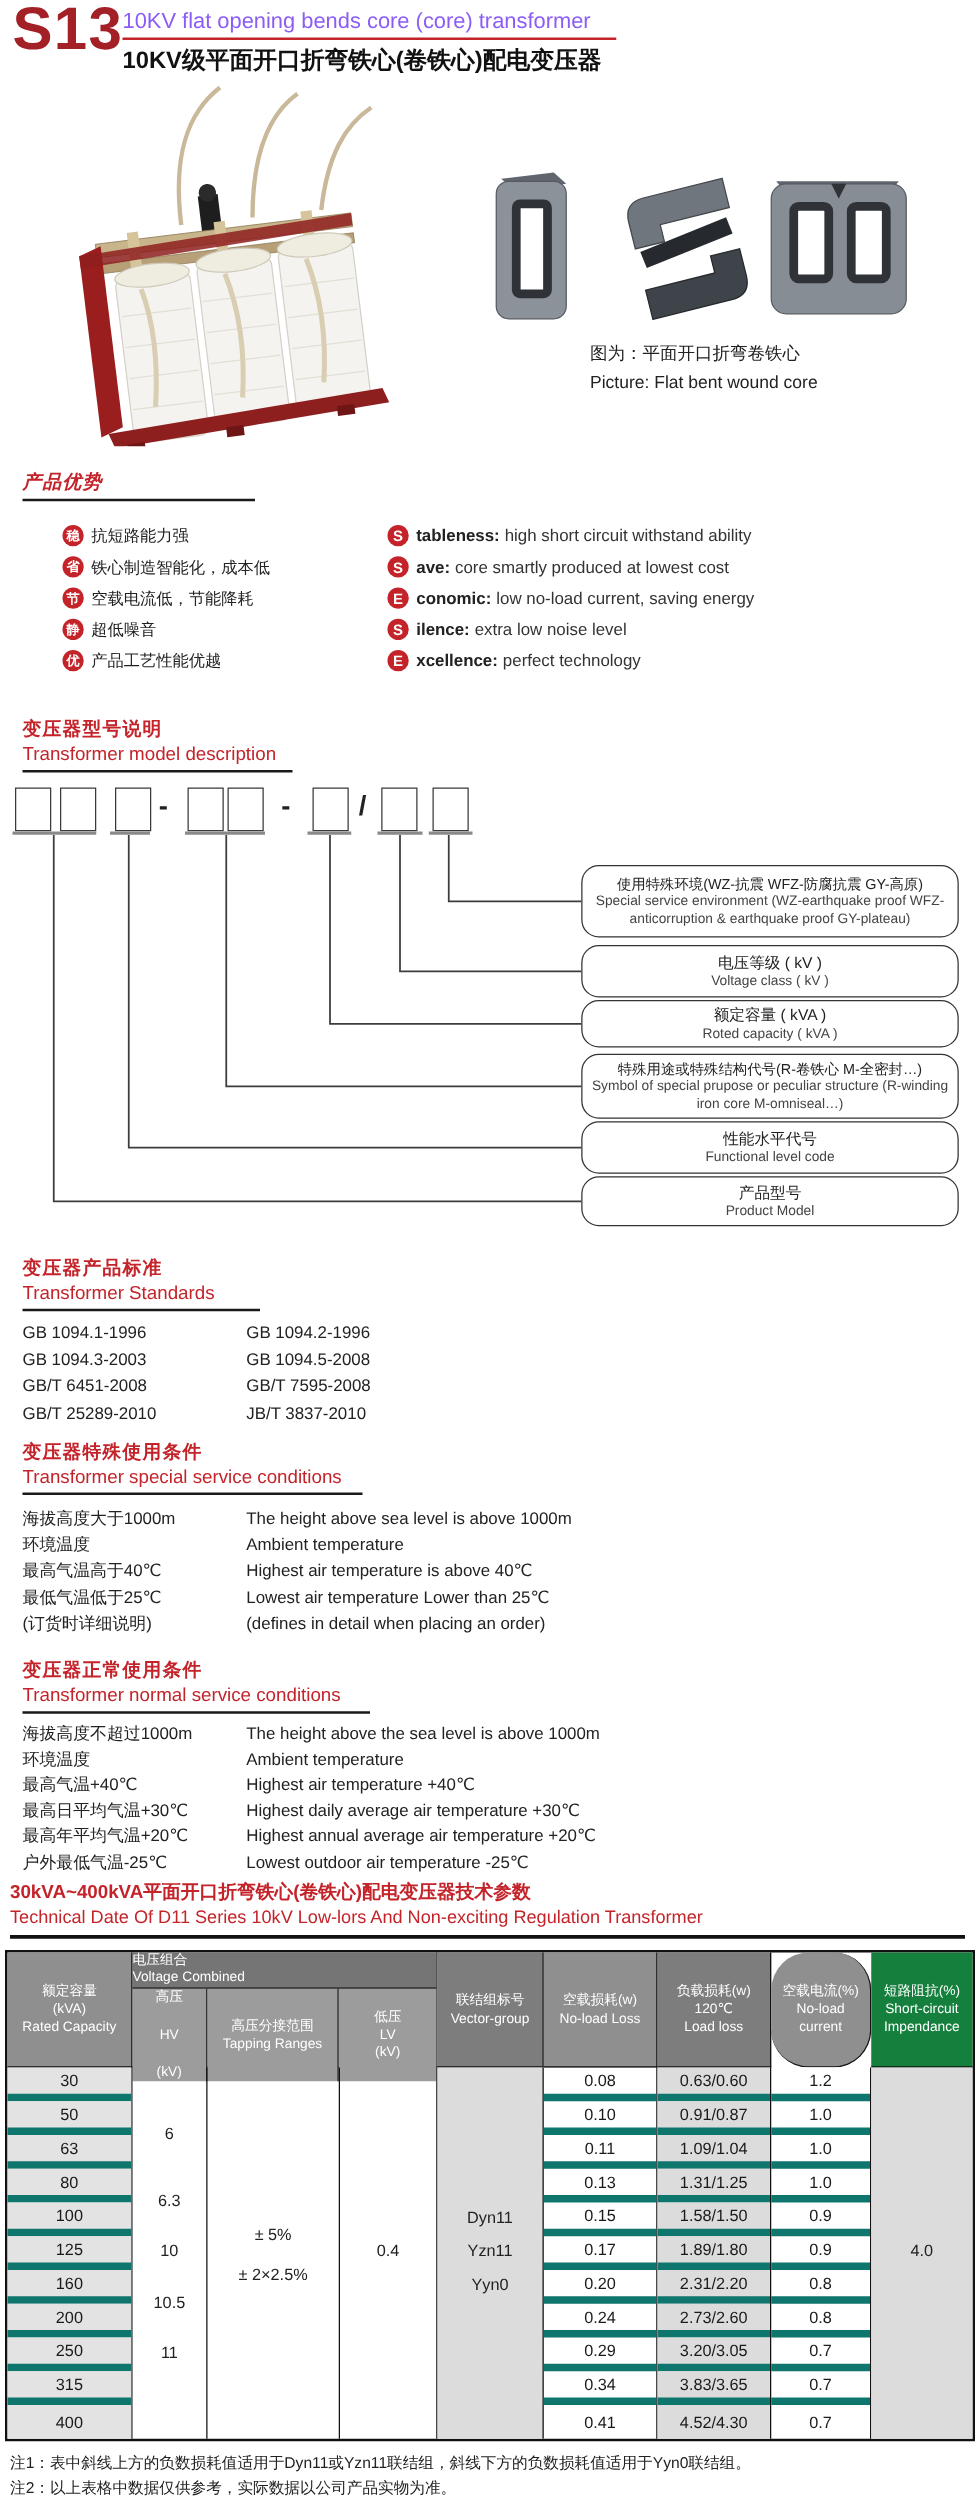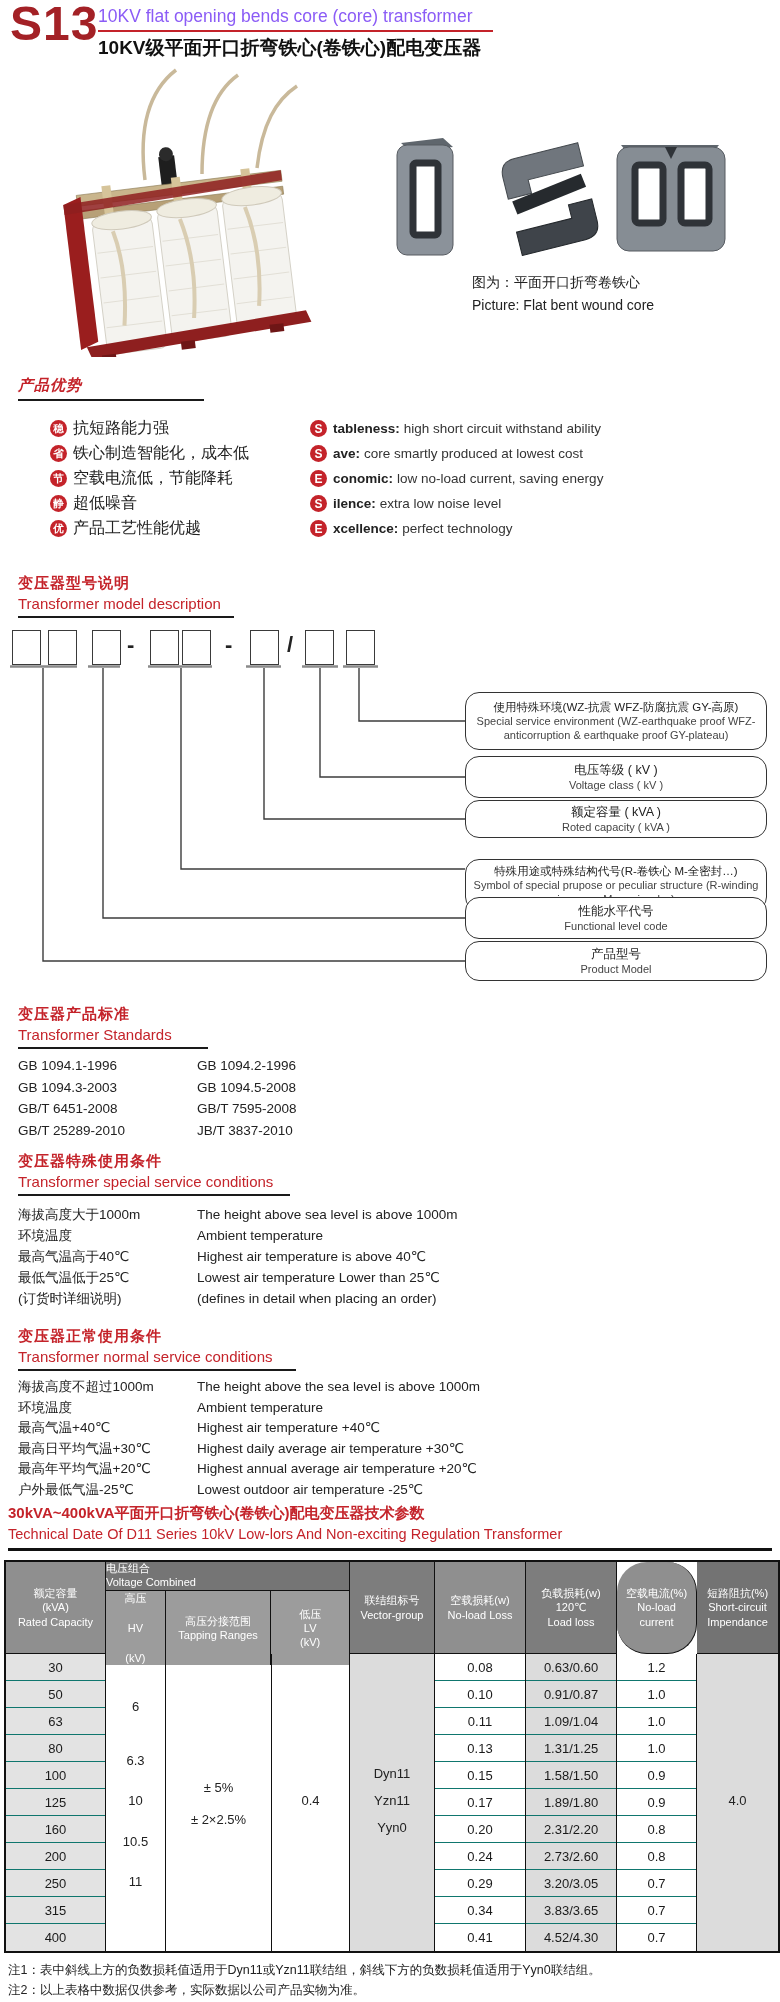--- a/index.html
+++ b/index.html
@@ -26,21 +26,21 @@
   .rule{background:#1a1a1a;height:2px;margin-top:4px;}
 
   
   .adv-col{position:absolute;top:416px;}
   .adv-left{left:50px;}
   .adv-right{left:310px;}
   .adv-row{height:25px;display:flex;align-items:center;white-space:nowrap;}
   .badge{display:inline-flex;align-items:center;justify-content:center;width:17px;height:17px;border-radius:50%;background:#c4232a;color:#fff;font-weight:bold;margin-right:6px;flex:0 0 17px;}
   .badge-zh{font-size:10.5px;}
   .badge-en{font-size:12px;}
-  .adv-zh{font-size:16px;color:#222;}
+  .adv-zh{font-size:13px;color:#222;}
   .adv-lead{font-size:13.5px;font-weight:bold;color:#222;margin-right:4px;}
   .adv-en{font-size:13.5px;color:#333;}
 
   
   .diagram{position:absolute;left:0;top:620px;width:780px;height:372px;}
   .diagram svg{position:absolute;left:0;top:0;}
   .mbox{position:absolute;top:10px;width:27px;height:33px;border:1.5px solid #3a3a3a;background:#fff;}
   .msym{position:absolute;top:12px;font-size:22px;font-weight:bold;color:#222;}
   .dbox{position:absolute;left:465px;width:302px;border:1.3px solid #333;border-radius:14px;background:#fff;
         display:flex;flex-direction:column;align-items:center;justify-content:center;text-align:center;padding:2px 6px;box-sizing:border-box;}
@@ -56,30 +56,30 @@
   .tech-en{position:absolute;left:8px;top:1526px;font-size:14.5px;color:#c4232a;white-space:nowrap;}
   .tech-rule{position:absolute;left:8px;top:1548px;width:764px;height:3px;background:#111;}
 
   
   .ttable{position:absolute;left:4px;top:1560px;width:772px;border:2px solid #111;box-sizing:content-box;background:#fff;}
   .thead{display:flex;height:92px;color:#fff;}
   .th{box-sizing:border-box;border-right:1px solid #111;border-bottom:1px solid #111;display:flex;flex-direction:column;align-items:center;justify-content:center;font-size:11px;line-height:1.3;text-align:center;}
   .th:last-child{border-right:none;}
   .hg-dark{background:#7d7d7d;}
   .hg-mid{background:#8f8f8f;}
-  .hg-light{background:#737373;}
+  .hg-light{background:#15803d;}
   .th-volt{display:flex;flex-direction:column;padding:0;border-right:1px solid #111;border-bottom:1px solid #111;box-sizing:border-box;}
   .volt-band{height:36px;background:#757575;display:flex;flex-direction:column;justify-content:center;font-size:11px;line-height:1.25;border-bottom:1px solid #111;}
   .volt-sub{flex:1;display:flex;}
   .volt-sub .th{border-bottom:none;background:#9c9c9c;}
   .volt-sub .th:last-child{border-right:none;}
   .tbody{display:flex;height:297px;}
   .tcol{box-sizing:border-box;border-right:1px solid #111;position:relative;}
   .tcol:last-child{border-right:none;}
-  .cell{box-sizing:border-box;height:27px;display:flex;align-items:center;justify-content:center;font-size:13px;border-bottom:1px solid #0f766e;}
+  .cell{box-sizing:border-box;height:27px;display:flex;align-items:center;justify-content:center;font-size:13px;border-bottom:6px solid #0f766e;}
   .cell:last-child{border-bottom:none;}
   .gray{background:#dcdcdc;}
   .grayc{background:#e3e3e3;}
   .fval{position:absolute;left:0;right:0;text-align:center;font-size:13px;color:#222;}
 
   
   .notes{position:absolute;left:8px;top:1960px;font-size:12.5px;color:#222;line-height:20px;white-space:nowrap;}
 </style>
 </head>
 <body>
@@ -262,21 +262,21 @@
       <div class="dbox-en">Special service environment (WZ-earthquake proof WFZ-anticorruption &amp; earthquake proof GY-plateau)</div>
     </div>
     <div class="dbox" style="top:136px;height:42px;">
       <div class="dbox-zh">电压等级 ( kV )</div>
       <div class="dbox-en">Voltage class ( kV )</div>
     </div>
     <div class="dbox" style="top:180px;height:38px;">
       <div class="dbox-zh">额定容量 ( kVA )</div>
       <div class="dbox-en">Roted capacity ( kVA )</div>
     </div>
-    <div class="dbox" style="top:239px;height:52px;align-items:center;">
+    <div class="dbox" style="top:223px;height:52px;align-items:center;">
       <div class="dbox-zh" style="font-size:11.5px;">特殊用途或特殊结构代号(R-卷铁心 M-全密封…)</div>
       <div class="dbox-en">Symbol of special prupose or peculiar structure (R-winding iron core M-omniseal…)</div>
     </div>
     <div class="dbox" style="top:277px;height:42px;">
       <div class="dbox-zh">性能水平代号</div>
       <div class="dbox-en">Functional level code</div>
     </div>
     <div class="dbox" style="top:321px;height:40px;">
       <div class="dbox-zh">产品型号</div>
       <div class="dbox-en">Product Model</div>

